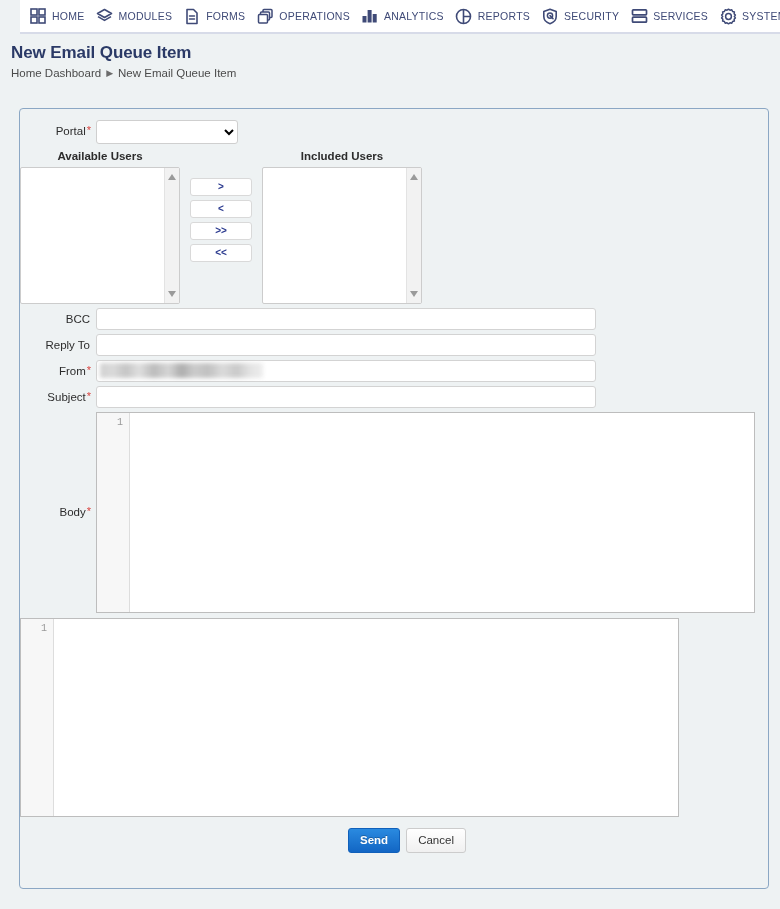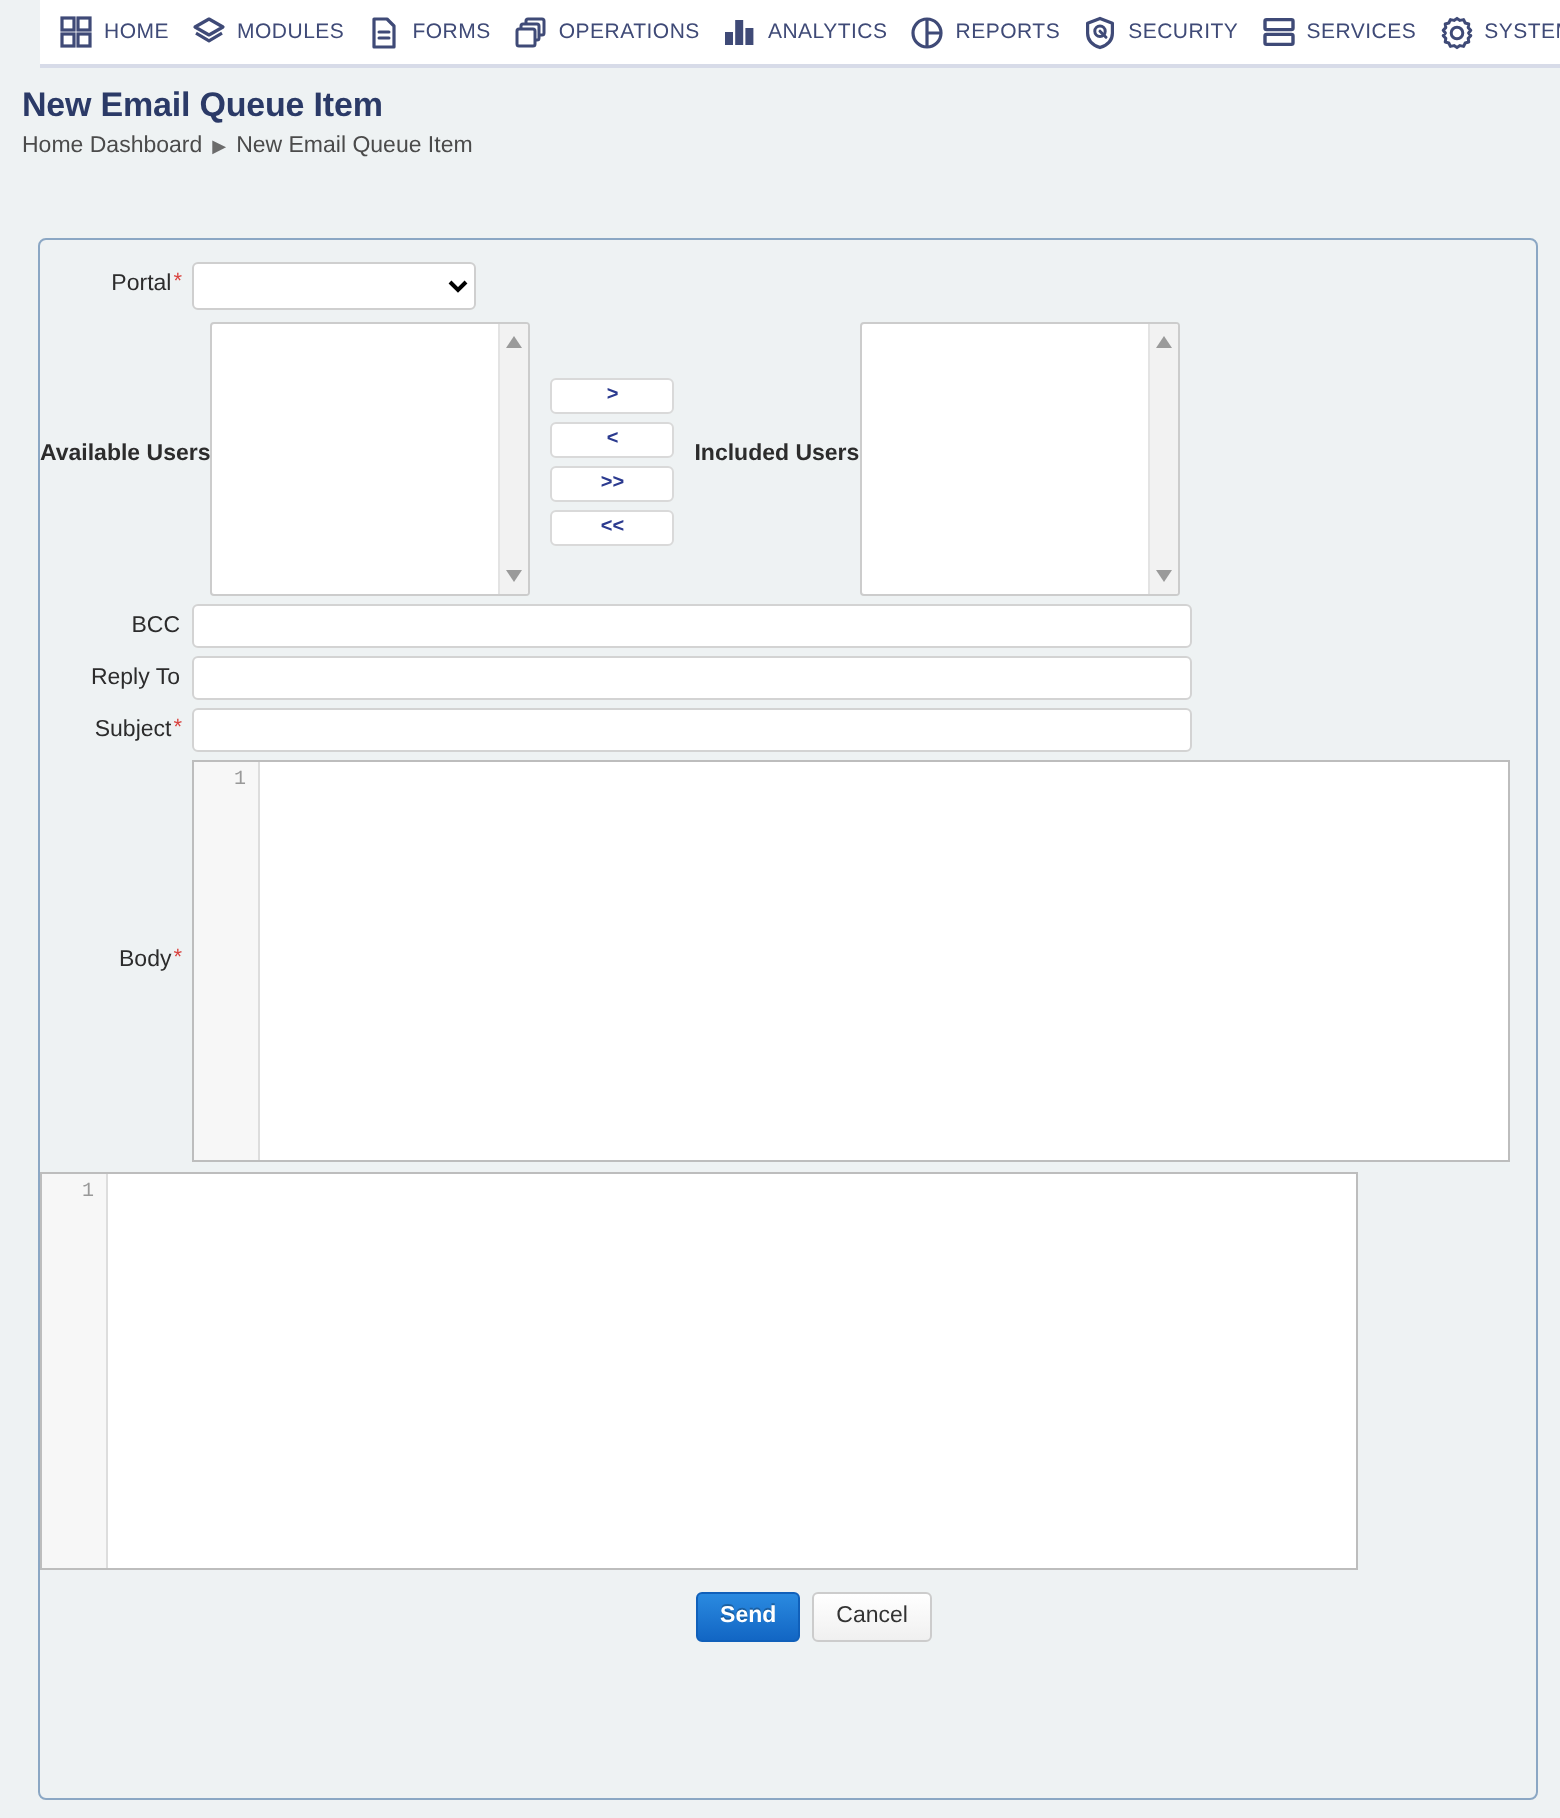--- a/index.html
+++ b/index.html
@@ -70,21 +70,21 @@
     color: #6b6b6b;
     margin: 0 5px;
     font-size: 9px;
   }
   .crumb { color: #4b4b4b; text-decoration: none; }
 
   
   .panel {
     position: absolute;
     left: 19px;
-    top: 119px;
+    top: 108px;
     width: 750px;
     height: 781px;
     background: #eef2f3;
     border: 1px solid #8ba7c4;
     border-radius: 4px;
   }
 
   .form-row {
     display: flex;
     align-items: flex-start;
@@ -121,21 +121,21 @@
     border: 1px solid #cfcfcf;
     border-radius: 3px;
     background: #fff;
     font-size: 11.5px;
     padding: 2px 4px;
     font-family: "Liberation Sans", sans-serif;
   }
 
   
   .dual-wrap { display: flex; align-items: flex-start; }
-  .list-col { display: flex; flex-direction: row; align-items: center; }
+  .list-col { display: flex; flex-direction: column; align-items: center; }
   .list-head {
     font-size: 11.5px;
     font-weight: bold;
     color: #2c2c2c;
     margin-bottom: 5px;
     text-align: center;
   }
   .listbox {
     width: 160px;
     height: 137px;
@@ -418,20 +418,29 @@
   <div class="form-row">
     <div class="lbl">BCC</div>
     <input class="txt-input" type="text" value="" style="">
   </div>
 
   <div class="form-row">
     <div class="lbl">Reply To</div>
     <input class="txt-input" type="text" value="" style="">
   </div>
 
+  <div class="form-row">
+    <div class="lbl">
+      <span>From</span><span class="req">*</span>
+    </div>
+    <span class="input-wrap">
+      <input class="txt-input" type="text" value="" style="">
+      <span class="redacted"></span>
+    </span>
+  </div>
 
   <div class="form-row">
     <div class="lbl">
       <span>Subject</span><span class="req">*</span>
     </div>
     <input class="txt-input" type="text" value="" style="">
   </div>
 
   <div class="form-row" style="margin-top:4px;">
     <div class="lbl" style="line-height:200px;">

